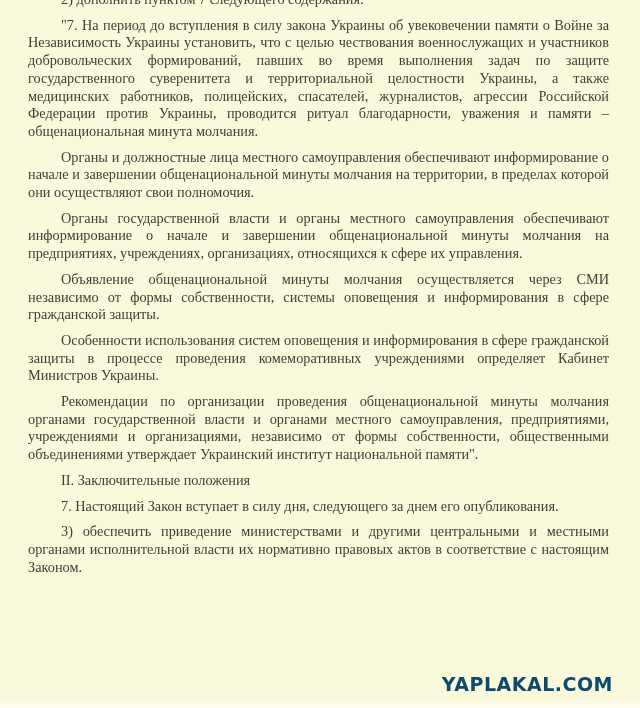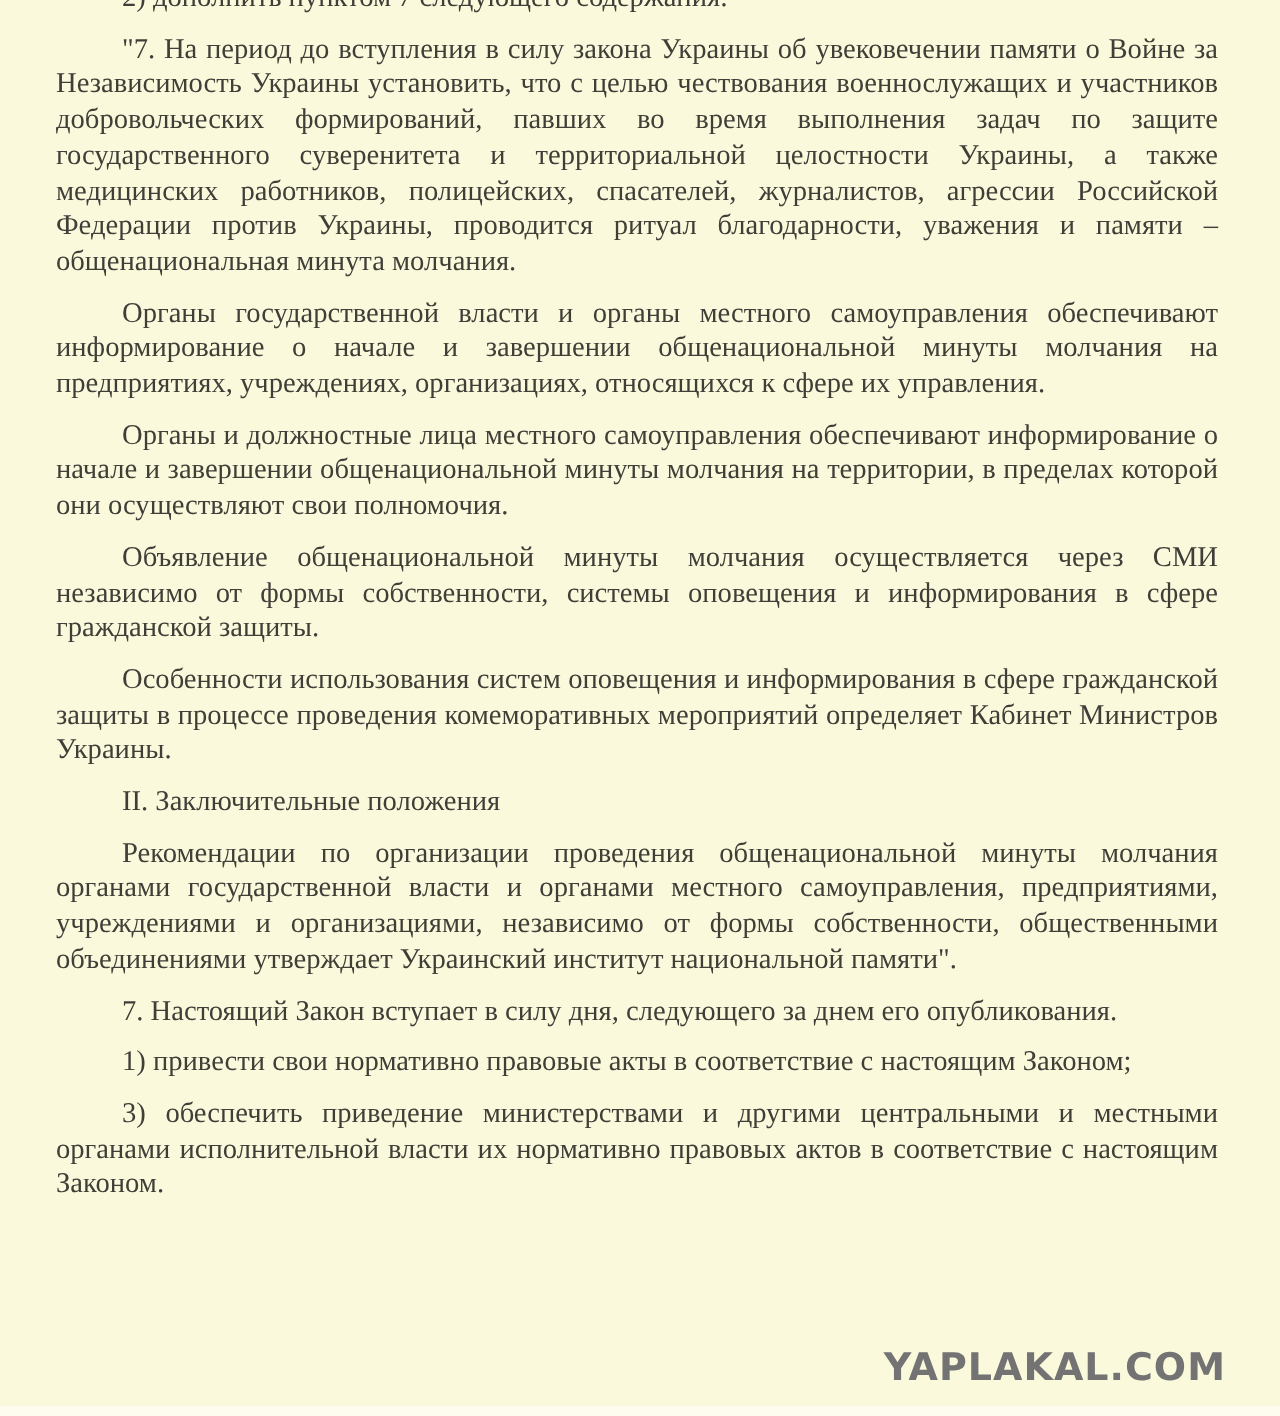--- a/index.html
+++ b/index.html
@@ -50,27 +50,26 @@
 </style>
 </head>
 <body>
 
 <div class="page" style="background: rgb(251, 249, 220); color: rgb(63, 62, 55);">
 
   <div class="doc" id="doc-body">
     <p class="intro">2) дополнить пунктом 7 следующего содержания:</p>
 
   <p>"7. На период до вступления в силу закона Украины об увековечении памяти о Войне за Независимость Украины установить, что с целью чествования военнослужащих и участников добровольческих формирований, павших во время выполнения задач по защите государственного суверенитета и территориальной целостности Украины, а также медицинских работников, полицейских, спасателей, журналистов, агрессии Российской Федерации против Украины, проводится ритуал благодарности, уважения и памяти – общенациональная минута молчания.</p>
+      <p>Органы и должностные лица местного самоуправления обеспечивают информирование о начале и завершении общенациональной минуты молчания на территории, в пределах которой они осуществляют свои полномочия.</p>
       <p>Органы государственной власти и органы местного самоуправления обеспечивают информирование о начале и завершении общенациональной минуты молчания на предприятиях, учреждениях, организациях, относящихся к сфере их управления.</p>
-      <p>Органы и должностные лица местного самоуправления обеспечивают информирование о начале и завершении общенациональной минуты молчания на территории, в пределах которой они осуществляют свои полномочия.</p>
       <p>Объявление общенациональной минуты молчания осуществляется через СМИ независимо от формы собственности, системы оповещения и информирования в сфере гражданской защиты.</p>
-      <p>Особенности использования систем оповещения и информирования в сфере гражданской защиты в процессе проведения комеморативных мероприятий определяет Кабинет Министров Украины.</p>
+      <p>Особенности использования систем оповещения и информирования в сфере гражданской защиты в процессе проведения комеморативных учреждениями определяет Кабинет Министров Украины.</p>
+      <p>Рекомендации по организации проведения общенациональной минуты молчания органами государственной власти и органами местного самоуправления, предприятиями, учреждениями и организациями, независимо от формы собственности, общественными объединениями утверждает Украинский институт национальной памяти".</p>
       <p>II. Заключительные положения</p>
-      <p>Рекомендации по организации проведения общенациональной минуты молчания органами государственной власти и органами местного самоуправления, предприятиями, учреждениями и организациями, независимо от формы собственности, общественными объединениями утверждает Украинский институт национальной памяти".</p>
       <p>7. Настоящий Закон вступает в силу дня, следующего за днем его опубликования.</p>
-      <p>1) привести свои нормативно правовые акты в соответствие с настоящим Законом;</p>
       <p>3) обеспечить приведение министерствами и другими центральными и местными органами исполнительной власти их нормативно правовых актов в соответствие с настоящим Законом.</p>
     </div>
 
-  <div class="watermark" style="color: #737373;">YAPLAKAL.COM</div>
+  <div class="watermark" style="color: #0c4a6e;">YAPLAKAL.COM</div>
 
   <div class="bottom-strip"></div>
 </div>
 
 </body></html>

